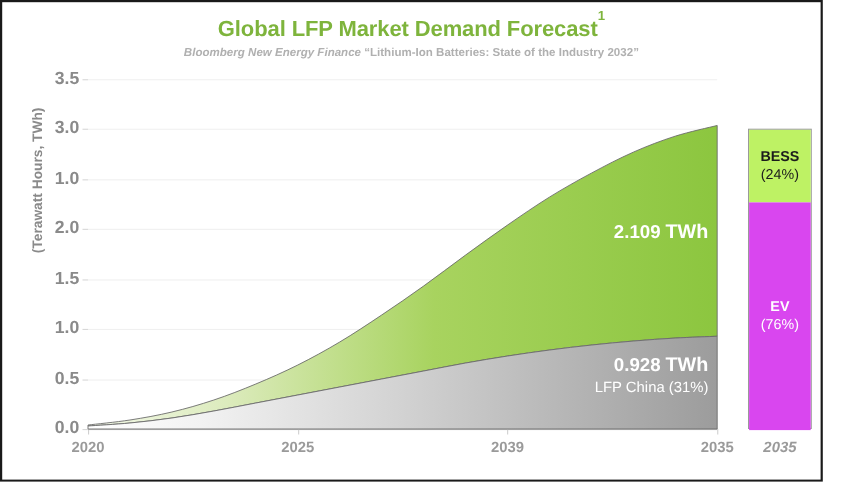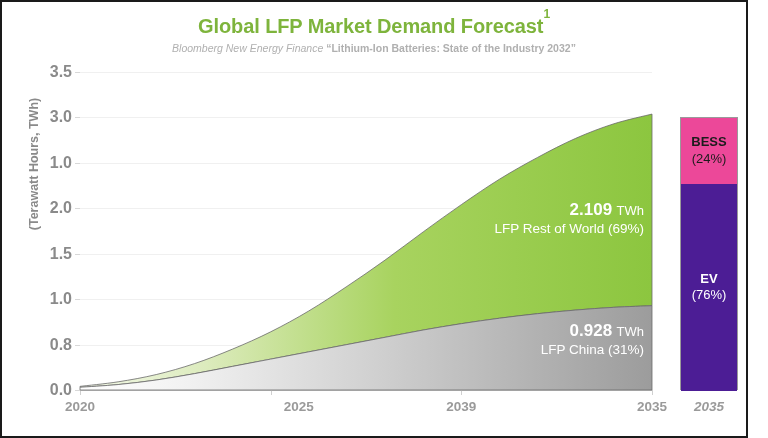--- a/index.html
+++ b/index.html
@@ -43,21 +43,21 @@
     position: absolute;
     left: 0;
     right: 0;
     top: 40px;
     text-align: center;
     font-size: 10.5px;
     color: #b0b0b0;
   }
   #subtitle .src {
     font-style: italic;
-    font-weight: normal;
+    font-weight: bold;
   }
   #subtitle .quote {
     font-weight: bold;
     font-style: normal;
   }
 
   
   #ylabel {
     position: absolute;
     left: -118px;
@@ -138,22 +138,22 @@
     text-align: right;
     color: #ffffff;
     line-height: 1.25;
     white-space: nowrap;
   }
   .callout .big {
     font-size: 17px;
     font-weight: bold;
   }
   .callout .unit {
-    font-size: 13px;
-    font-weight: normal;
+    font-size: 18px;
+    font-weight: bold;
   }
   .callout .sub {
     font-size: 13.5px;
     font-weight: normal;
     display: block;
     margin-top: 1px;
   }
   #callout-row { right: 8px; top: 127px; }
   #callout-china { right: 8px; top: 248px; }
 
@@ -175,25 +175,25 @@
   }
   .seg {
     display: flex;
     flex-direction: column;
     align-items: center;
     justify-content: center;
     box-sizing: border-box;
     line-height: 1.3;
   }
   #seg-bess {
-    background: #ec4899;
+    background: #bef264;
     color: #1c1c1c;
   }
   #seg-ev {
-    background: #4c1d95;
+    background: #d946ef;
     color: #ffffff;
   }
   .seg .name { font-size: 13px; font-weight: bold; }
   .seg .pct  { font-size: 13px; font-weight: normal; }
   #bar-xtick {
     position: absolute;
     left: 29px;
     top: 100%;
     margin-top: 9px;
     transform: translateX(-50%);
@@ -237,29 +237,29 @@
         <div class="ytick" style="top: 45.4286px;">3.0</div>
         <div class="tickmark" style="top: 90.8571px;"></div>
         <div class="ytick" style="top: 90.8571px;">1.0</div>
         <div class="tickmark" style="top: 136.286px;"></div>
         <div class="ytick" style="top: 136.286px;">2.0</div>
         <div class="tickmark" style="top: 181.714px;"></div>
         <div class="ytick" style="top: 181.714px;">1.5</div>
         <div class="tickmark" style="top: 227.143px;"></div>
         <div class="ytick" style="top: 227.143px;">1.0</div>
         <div class="tickmark" style="top: 272.571px;"></div>
-        <div class="ytick" style="top: 272.571px;">0.8</div>
+        <div class="ytick" style="top: 272.571px;">0.5</div>
         <div class="tickmark" style="top: 318px;"></div>
         <div class="ytick" style="top: 318px;">0.0</div>
       </div>
     <div id="xticklayer">
         <div class="xtickmark" style="left: 0px;"></div>
         <div class="xtick" style="left: 0px;">2020</div>
         <div class="xtickmark" style="left: 190.667px;"></div>
-        <div class="xtick" style="left: 190.667px; margin-left: 28px;">2025</div>
+        <div class="xtick" style="left: 190.667px;">2025</div>
         <div class="xtickmark" style="left: 381.333px;"></div>
         <div class="xtick" style="left: 381.333px;">2039</div>
         <div class="xtickmark" style="left: 572px;"></div>
         <div class="xtick" style="left: 572px;">2035</div>
       </div>
 
     <svg id="areas" viewBox="0 0 572 318" preserveAspectRatio="none">
       <defs>
         <linearGradient id="gradGrey" x1="0" y1="0" x2="1" y2="0">
           <stop offset="0" stop-color="#ffffff"></stop>
@@ -274,21 +274,20 @@
           <stop offset="1" stop-color="#8CC63F"></stop>
         </linearGradient>
       </defs>
       <path id="path-green" fill="url(#gradGreen)" stroke="#6a6a6a" stroke-width="0.8" d="M0.00,314.37 C6.36,313.61 25.42,311.79 38.13,309.82 C50.84,307.85 63.56,305.58 76.27,302.55 C88.98,299.53 101.69,295.89 114.40,291.65 C127.11,287.41 139.82,282.41 152.53,277.11 C165.24,271.81 177.96,266.21 190.67,259.85 C203.38,253.49 216.09,246.53 228.80,238.95 C241.51,231.38 254.22,222.90 266.93,214.42 C279.64,205.94 292.36,197.16 305.07,188.07 C317.78,178.99 330.49,169.15 343.20,159.91 C355.91,150.67 368.62,141.43 381.33,132.65 C394.04,123.87 406.76,115.09 419.47,107.21 C432.18,99.34 444.89,92.22 457.60,85.41 C470.31,78.59 483.02,71.93 495.73,66.33 C508.44,60.72 521.16,55.83 533.87,51.79 C546.58,47.75 565.64,43.69 572.00,42.07 L572.00,233.68 L572.00,233.68 C565.64,233.96 546.58,234.59 533.87,235.32 C521.16,236.05 508.44,236.99 495.73,238.05 C483.02,239.11 470.31,240.32 457.60,241.68 C444.89,243.04 432.18,244.56 419.47,246.22 C406.76,247.89 394.04,249.71 381.33,251.67 C368.62,253.64 355.91,255.76 343.20,258.03 C330.49,260.31 317.78,262.88 305.07,265.30 C292.36,267.73 279.64,270.15 266.93,272.57 C254.22,274.99 241.51,277.42 228.80,279.84 C216.09,282.26 203.38,284.69 190.67,287.11 C177.96,289.53 165.24,291.95 152.53,294.38 C139.82,296.80 127.11,299.37 114.40,301.65 C101.69,303.92 88.98,306.19 76.27,308.01 C63.56,309.82 50.84,311.34 38.13,312.55 C25.42,313.76 6.36,314.82 0.00,315.27 Z"></path>
       <path id="path-grey" fill="url(#gradGrey)" stroke="#6a6a6a" stroke-width="0.8" d="M0.00,315.27 C6.36,314.82 25.42,313.76 38.13,312.55 C50.84,311.34 63.56,309.82 76.27,308.01 C88.98,306.19 101.69,303.92 114.40,301.65 C127.11,299.37 139.82,296.80 152.53,294.38 C165.24,291.95 177.96,289.53 190.67,287.11 C203.38,284.69 216.09,282.26 228.80,279.84 C241.51,277.42 254.22,274.99 266.93,272.57 C279.64,270.15 292.36,267.73 305.07,265.30 C317.78,262.88 330.49,260.31 343.20,258.03 C355.91,255.76 368.62,253.64 381.33,251.67 C394.04,249.71 406.76,247.89 419.47,246.22 C432.18,244.56 444.89,243.04 457.60,241.68 C470.31,240.32 483.02,239.11 495.73,238.05 C508.44,236.99 521.16,236.05 533.87,235.32 C546.58,234.59 565.64,233.96 572.00,233.68 L572.00,318 L0.00,318 Z"></path>
     </svg>
 
     <div class="callout" id="callout-row">
       <span class="big">2.109</span>
       <span class="unit">TWh</span>
-      <span class="sub">LFP Rest of World (69%)</span>
     </div>
 
     <div class="callout" id="callout-china">
       <span class="big">0.928</span>
       <span class="unit">TWh</span>
       <span class="sub">LFP China (31%)</span>
     </div>
   </div>
 
   <div id="barwrap">

